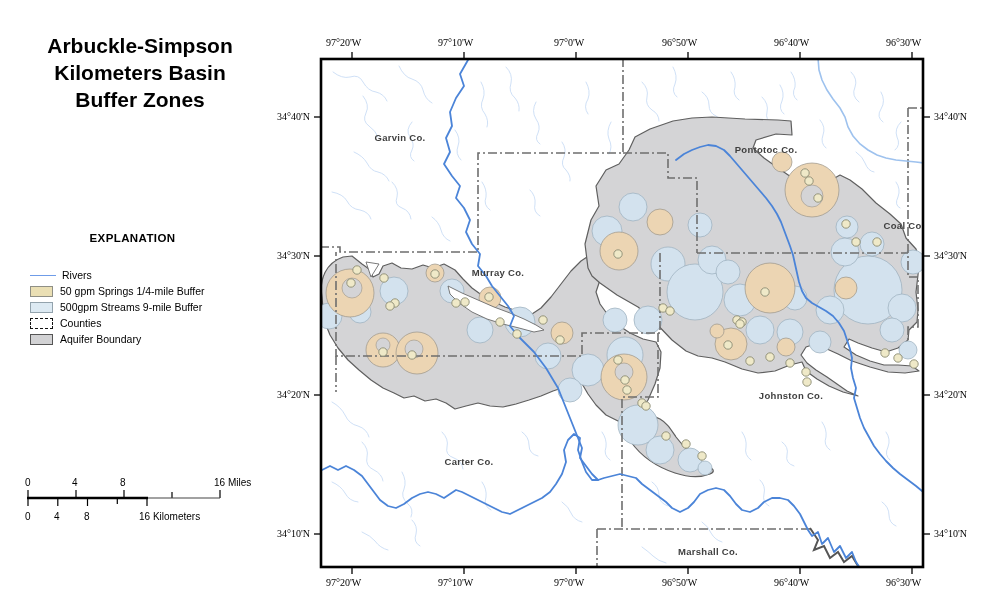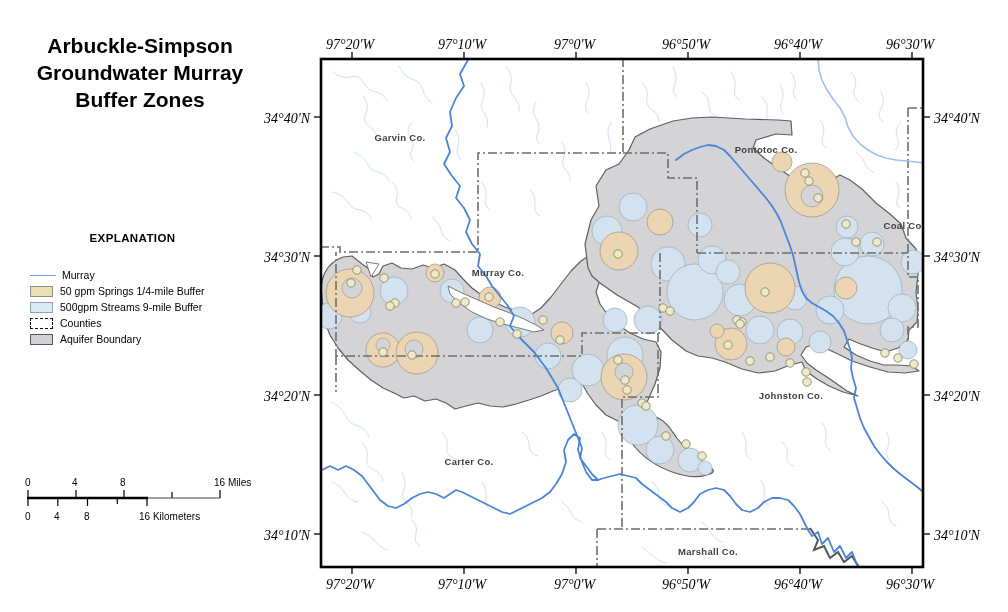--- a/index.html
+++ b/index.html
@@ -12,42 +12,42 @@
   .lrow{display:flex;align-items:center;height:16px;}
   .lswatch{width:23px;height:11px;margin-right:7px;box-sizing:border-box;flex:0 0 auto;}
   .lline{width:26px;height:0;border-top:1.6px solid #6f9ce8;margin-right:6px;flex:0 0 auto;}
   .llab{font-size:10.5px;color:#000;white-space:nowrap;}
   .sw-50gpm{background:#eadfb4;border:1px solid #8f8f85;}
   .sw-500str{background:#ddeaf3;border:1px solid #93a3ad;}
   .sw-500spr{background:#e4c9a4;border:1px solid #97917f;}
   .sw-county{background:#fff;border:1.6px dashed #111;}
   .sw-aqout{background:#fff;border:1.8px solid #111;}
   .sw-aqbnd{background:#d2d2d4;border:1.4px solid #555;}
-  .coord{position:absolute;font-family:"Liberation Serif","DejaVu Serif",serif;font-size:14px;color:#000;white-space:nowrap;font-style:italic;}
+  .coord{position:absolute;font-family:"Liberation Serif","DejaVu Serif",serif;font-size:10px;color:#000;white-space:nowrap;}
   .coord.lat-l{width:52px;text-align:right;}
   svg text.county{font-family:"Liberation Sans",sans-serif;font-size:9.5px;font-weight:bold;
                   fill:#3f3f3f;letter-spacing:.3px;}
   svg text.sb{font-family:"Liberation Sans",sans-serif;font-size:10px;fill:#000;}
 </style>
 </head>
 <body>
 
 <div id="stage">
 
   <div class="title">
     <div>Arbuckle-Simpson</div>
-    <div>Groundwater Murray</div>
+    <div>Kilometers Basin</div>
     <div>Buffer Zones</div>
   </div>
 
   <div class="legend">
     <div class="legend-head">EXPLANATION</div>
     <div class="lrow">
       <span class="lline"></span>
-      <span class="llab">Murray</span>
+      <span class="llab">Rivers</span>
     </div>
     <div class="lrow">
       <span class="lswatch sw-50gpm"></span>
       <span class="llab">50 gpm Springs 1/4-mile Buffer</span>
     </div>
     <div class="lrow">
       <span class="lswatch sw-500str"></span>
       <span class="llab">500gpm Streams 9-mile Buffer</span>
     </div>
     <div class="lrow">

